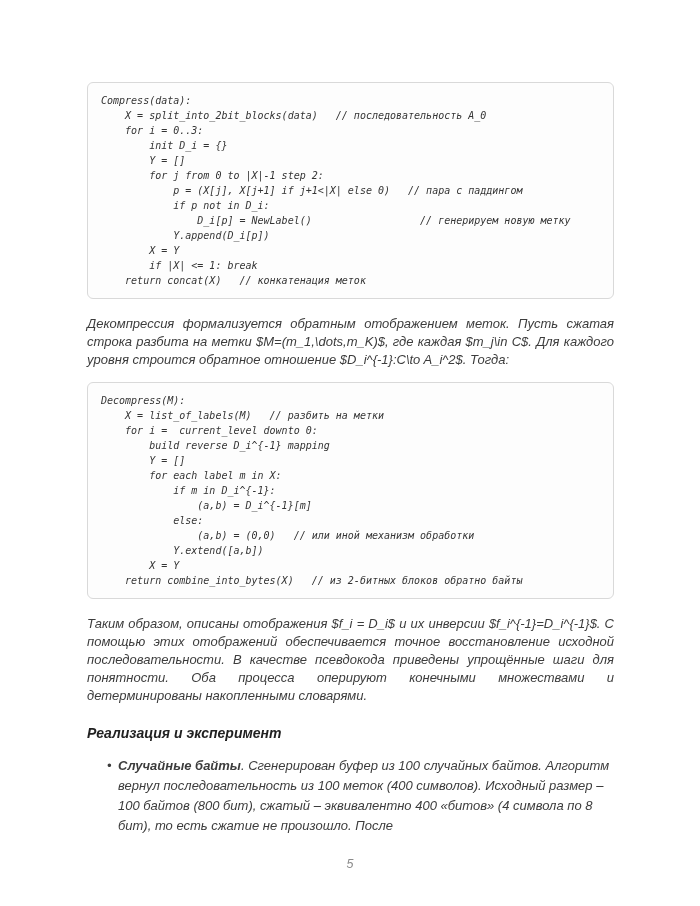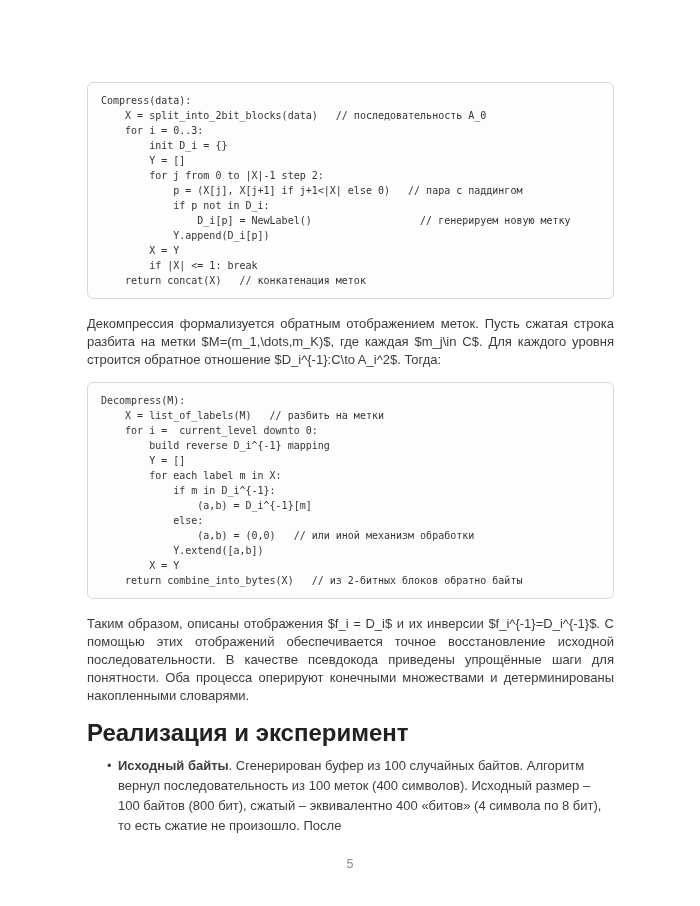--- a/index.html
+++ b/index.html
@@ -8,20 +8,21 @@
     width: 700px; height: 906px;
     background: #ffffff;
     font-family: "Liberation Sans", sans-serif;
     color: #3c3c3c;
   }
   .page {
     position: relative;
     width: 700px; height: 906px;
     background: #ffffff;
     overflow: hidden;
+    font-style: italic;
   }
   .content {
     position: absolute;
     left: 87px; top: 82px;
     width: 527px;
   }
   .code-block {
     font-family: "DejaVu Sans Mono", monospace;
     font-size: 10px;
     line-height: 15px;
@@ -34,21 +35,21 @@
     white-space: pre;
     overflow: hidden;
   }
   p.body {
     font-size: 13px;
     line-height: 18px;
     text-align: justify;
     margin: 0 0 13px 0;
   }
   h1.section-heading {
-    font-size: 24px;
+    font-size: 14px;
     line-height: 24px;
     font-weight: 700;
     color: #212121;
     margin: 16px 0 11px 0;
   }
   .ref-badge {
     display: inline-flex;
     align-items: center;
     justify-content: center;
     width: 15px; height: 15px;
@@ -124,20 +125,20 @@
         X = Y
     return combine_into_bytes(X)   // из 2-битных блоков обратно байты</pre>
 
     <p class="body">Таким образом, описаны отображения $f_i = D_i$ и их инверсии $f_i^{-1}=D_i^{-1}$. С помощью этих отображений обеспечивается точное восстановление исходной последовательности. В качестве псевдокода приведены упрощённые шаги для понятности. Оба процесса оперируют конечными множествами и детерминированы накопленными словарями.</p>
 
     <h1 class="section-heading">Реализация и эксперимент</h1>
 
 
     <ul class="experiment-list">
       <li>
-        <span class="bullet-marker">•</span><span class="bold-term">Исходный байты</span><span>. Сгенерирован буфер из 100 случайных байтов. Алгоритм вернул последовательность из 100 меток (400 символов). Исходный размер – 100 байтов (800 бит), сжатый – эквивалентно 400 «битов» (4 символа по 8 бит), то есть сжатие не произошло. После</span>
+        <span class="bullet-marker">•</span><span class="bold-term">Случайные байты</span><span>. Сгенерирован буфер из 100 случайных байтов. Алгоритм вернул последовательность из 100 меток (400 символов). Исходный размер – 100 байтов (800 бит), сжатый – эквивалентно 400 «битов» (4 символа по 8 бит), то есть сжатие не произошло. После</span>
       </li>
     </ul>
 
   </div>
 
   <div class="page-number">5</div>
 </div>
 
 </body></html>

